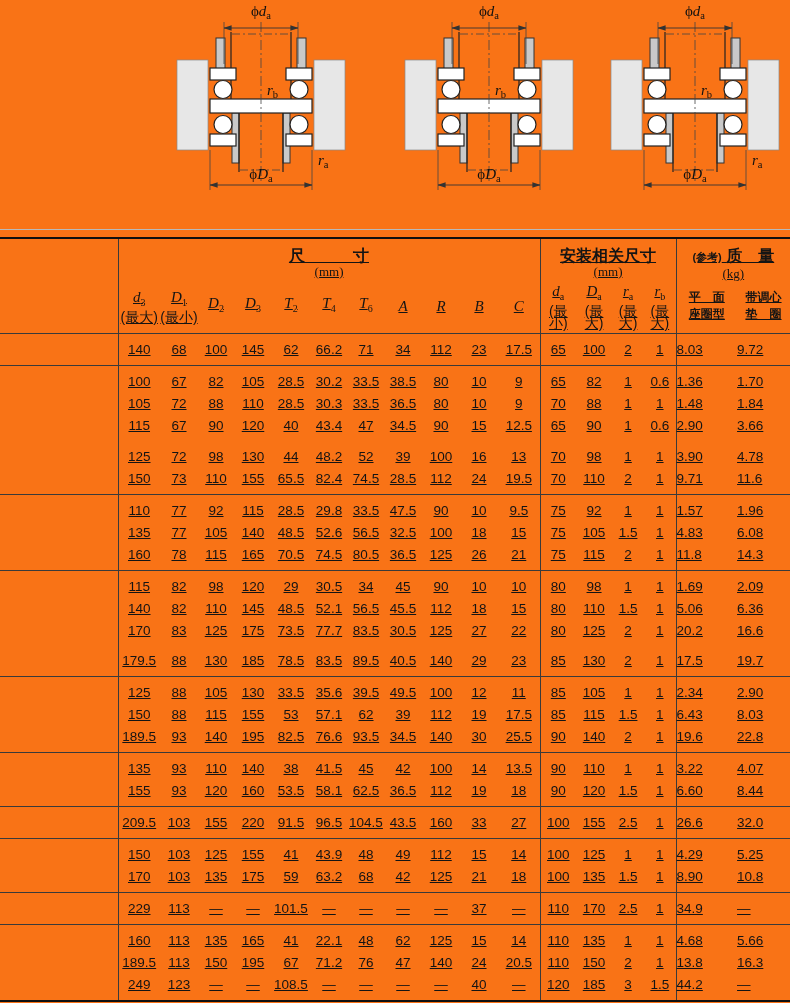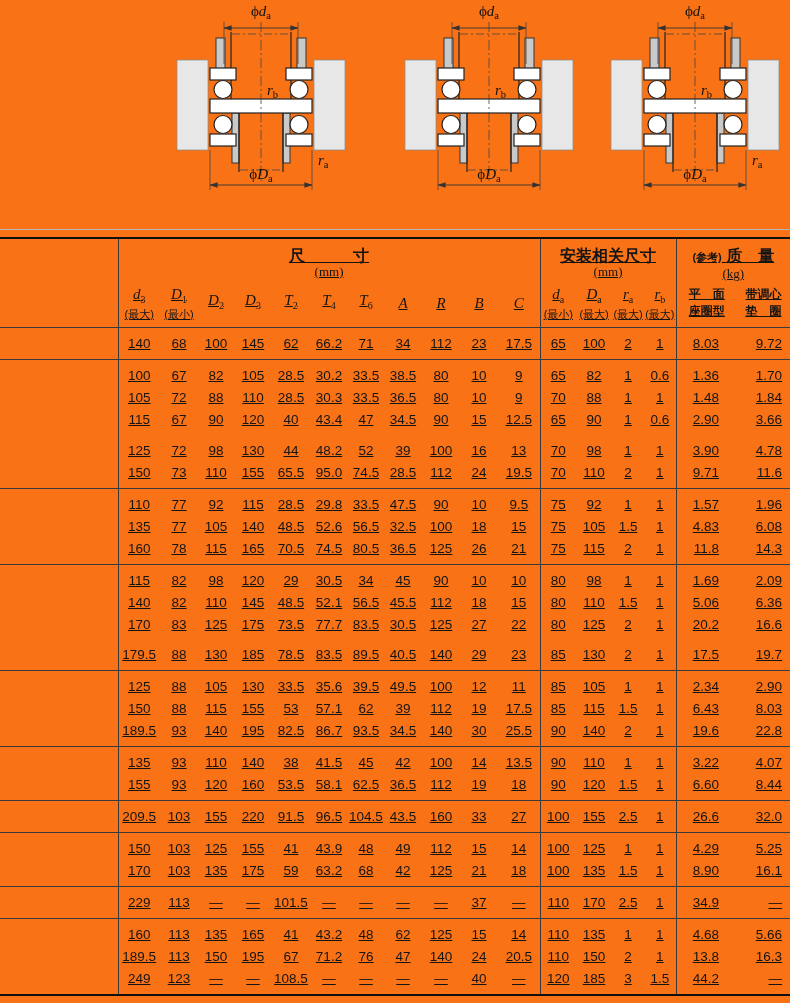--- a/index.html
+++ b/index.html
@@ -22,28 +22,28 @@
   tbody.grp + tbody.grp{border-top:1px solid #3a3a3a;}
   th{font-weight:normal;padding:0;vertical-align:middle;}
   tr.h1 th.ghead{padding-top:7px;padding-bottom:2px;vertical-align:top;}
   .gtitle{font-size:16px;font-weight:600;line-height:19px;}
   .gunit{font-family:"Liberation Serif",serif;font-size:13px;line-height:14px;}
   .pref{font-size:11px;font-weight:600;}
   tr.h2 th{height:40px;vertical-align:middle;padding-bottom:4px;}
   .sym{font-family:"Liberation Serif",serif;font-size:15px;line-height:16px;}
   .sym i{font-style:italic;}
   .sym sub{font-style:normal;font-size:10px;}
-  .note{font-size:11px;line-height:12px;}
+  .note{font-size:14px;line-height:12px;}
   .cjk{font-size:12px;font-weight:600;line-height:17px;}
   td{font-size:13.5px;line-height:15px;text-align:center;padding:3.5px 0;
      font-family:"Liberation Sans",sans-serif;}
   tr.g-first td{padding-top:8px;}
   tr.g-last td{padding-bottom:8px;}
   tr.subgap td{padding-top:12px;}
-  td.mass{text-align:right;}
+  td.mass{text-align:left;}
   td.m1{padding-right:18px;}
   td.m2{padding-right:8px;}
 </style>
 </head>
 <body>
 
 <div class="page">
 
   <div class="diagrams">
 
@@ -310,21 +310,21 @@
           <td class="mass m1">3.90</td>
           <td class="mass m2">4.78</td>
         </tr>
         <tr class="g-last">
           <td class="c0 vline"></td>
           <td>150</td>
           <td>73</td>
           <td>110</td>
           <td>155</td>
           <td>65.5</td>
-          <td>95.0</td>
+          <td>82.4</td>
           <td>74.5</td>
           <td>28.5</td>
           <td>112</td>
           <td>24</td>
           <td class="vline">19.5</td>
           <td>70</td>
           <td>110</td>
           <td>2</td>
           <td class="vline">1</td>
           <td class="mass m1">9.71</td>
@@ -516,21 +516,21 @@
           <td class="mass m1">6.43</td>
           <td class="mass m2">8.03</td>
         </tr>
         <tr class="g-last">
           <td class="c0 vline"></td>
           <td>189.5</td>
           <td>93</td>
           <td>140</td>
           <td>195</td>
           <td>82.5</td>
-          <td>86.7</td>
+          <td>76.6</td>
           <td>93.5</td>
           <td>34.5</td>
           <td>140</td>
           <td>30</td>
           <td class="vline">25.5</td>
           <td>90</td>
           <td>140</td>
           <td>2</td>
           <td class="vline">1</td>
           <td class="mass m1">19.6</td>
@@ -633,21 +633,21 @@
           <td>68</td>
           <td>42</td>
           <td>125</td>
           <td>21</td>
           <td class="vline">18</td>
           <td>100</td>
           <td>135</td>
           <td>1.5</td>
           <td class="vline">1</td>
           <td class="mass m1">8.90</td>
-          <td class="mass m2">16.1</td>
+          <td class="mass m2">10.8</td>
         </tr>
       </tbody>
       <tbody class="grp">
         <tr class="g-first g-last">
           <td class="c0 vline"></td>
           <td>229</td>
           <td>113</td>
           <td>—</td>
           <td>—</td>
           <td>101.5</td>
@@ -666,21 +666,21 @@
         </tr>
       </tbody>
       <tbody class="grp">
         <tr class="g-first">
           <td class="c0 vline"></td>
           <td>160</td>
           <td>113</td>
           <td>135</td>
           <td>165</td>
           <td>41</td>
-          <td>43.2</td>
+          <td>22.1</td>
           <td>48</td>
           <td>62</td>
           <td>125</td>
           <td>15</td>
           <td class="vline">14</td>
           <td>110</td>
           <td>135</td>
           <td>1</td>
           <td class="vline">1</td>
           <td class="mass m1">4.68</td>

